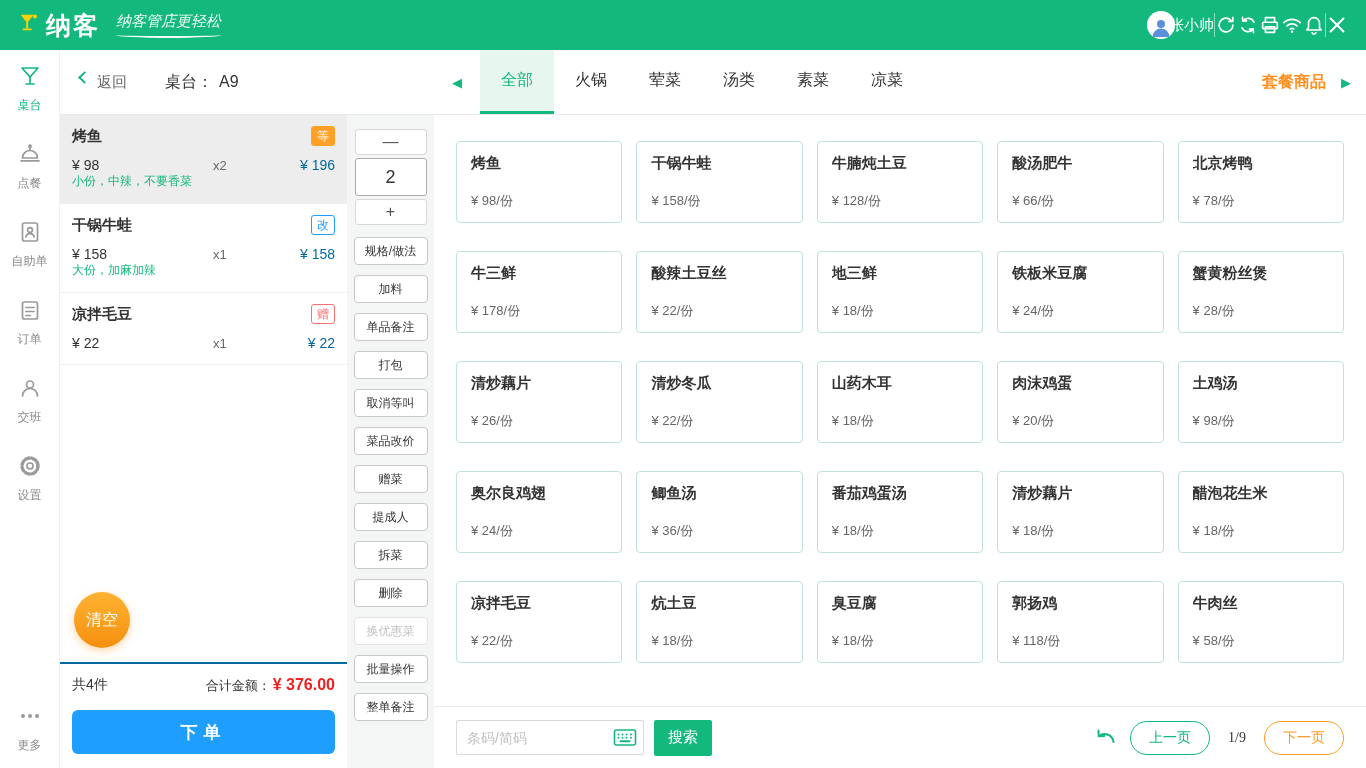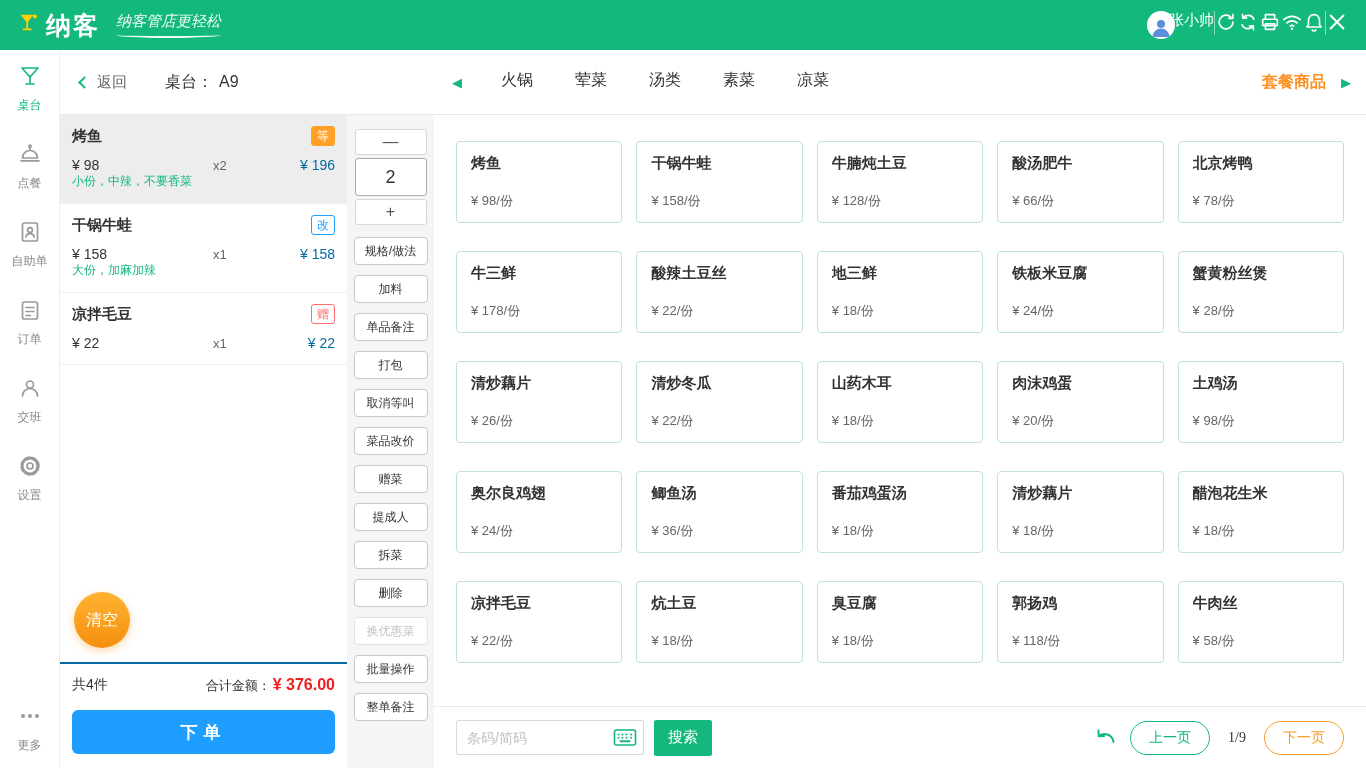--- a/index.html
+++ b/index.html
@@ -11,21 +11,21 @@
   }
   .app{ position:relative; width:1366px; height:768px; }
 
   
   .topbar{ position:absolute; top:0; left:0; right:0; height:50px; background:var(--green);
     display:flex; align-items:center; padding:0 18px; color:#fff; z-index:10; }
   .brand{ display:flex; align-items:center; }
   .brand-name{ font-size:25px; font-weight:bold; letter-spacing:2px; margin-left:6px; }
   .brand-slogan{ font-size:15px; font-style:italic; margin-left:16px; opacity:.95; }
   .brand-slogan::after{ content:''; display:block; height:4px; border-bottom:2px solid #fff; border-radius:50%; margin-top:1px; }
-  .topbar-right{ margin-left:auto; display:flex; }
+  .topbar-right{ margin-left:auto; display:flex; align-items:center; }
   .avatar{ width:28px; height:28px; border-radius:50%; background:#fff; display:flex; align-items:flex-end; justify-content:center; overflow:hidden; cursor:pointer; }
   .username{ font-size:15px; margin-left:-6px; }
   .tb-divider{ width:1px; height:24px; background:rgba(255,255,255,.5); }
   .tb-icon{ width:22px; height:22px; display:flex; align-items:center; justify-content:center; cursor:pointer; }
   .tb-icon svg{ stroke:#fff; fill:none; stroke-width:1.8; stroke-linecap:round; stroke-linejoin:round; }
 
   
   .sidebar{ position:absolute; top:50px; left:0; width:60px; bottom:0; background:#fff;
     border-right:1px solid #f0f0f0; display:flex; flex-direction:column; align-items:center;
     padding:14px 0 14px; gap:28px; z-index:5; }
@@ -33,21 +33,21 @@
   .side-item svg{ stroke:#9a9a9a; fill:none; stroke-width:1.7; stroke-linecap:round; stroke-linejoin:round; }
   .side-item.active{ color:var(--green); }
   .side-item.active svg{ stroke:var(--green); }
   .side-label{ font-size:12px; }
   .side-item.more{ margin-top:auto; }
   .side-item.more svg circle{ fill:#9a9a9a; stroke:none; }
 
   
   .order-header{ position:absolute; top:50px; left:60px; width:374px; height:65px; background:#fff;
     border-bottom:1px solid #e9e9e9; display:flex; align-items:center; padding-left:20px; z-index:4; }
-  .back-btn{ display:flex; align-items:center; gap:8px; cursor:pointer; }
+  .back-btn{ display:flex; gap:8px; cursor:pointer; }
   .chev{ width:9px; height:9px; border-left:2px solid var(--green); border-bottom:2px solid var(--green); transform:rotate(45deg); }
   .back-label{ font-size:15px; color:#666; }
   .table-info{ margin-left:38px; font-size:16px; color:#333; }
   .table-no{ margin-left:6px; }
 
   
   .tabs-header{ position:absolute; top:50px; left:434px; right:0; height:65px; background:#fff;
     border-bottom:1px solid #e9e9e9; display:flex; align-items:stretch; }
   .tab-arrow{ width:46px; display:flex; align-items:center; justify-content:center; color:var(--green);
     font-size:13px; cursor:pointer; }
@@ -263,20 +263,23 @@
     </span>
     <span class="table-info">
       <span>桌台：</span><span class="table-no">A9</span>
     </span>
   </div>
 
   <div class="tabs-header">
     <span class="tab-arrow left">◀</span>
     <div class="tabs">
 
+    <div class="tab active">
+          <span>全部</span>
+        </div>
         <div class="tab">
           <span>火锅</span>
         </div>
         <div class="tab">
           <span>荤菜</span>
         </div>
         <div class="tab">
           <span>汤类</span>
         </div>
         <div class="tab">

